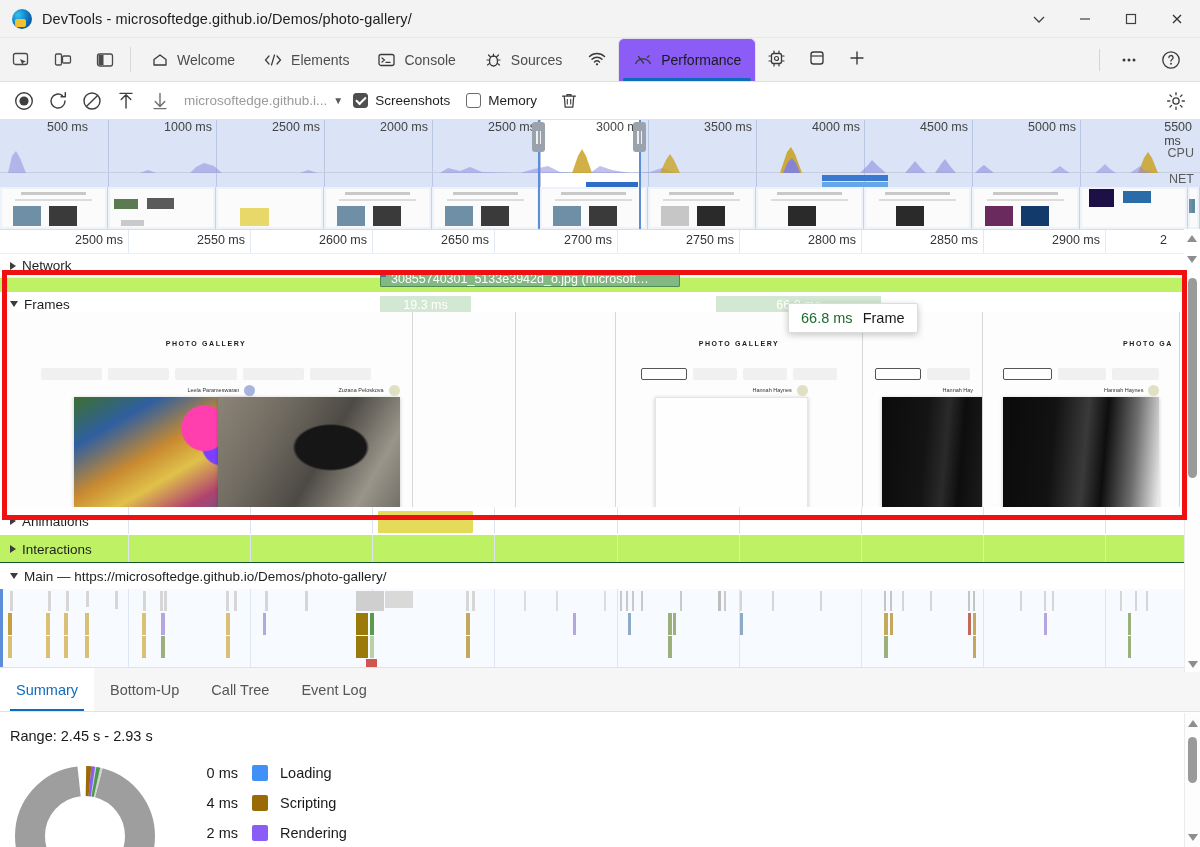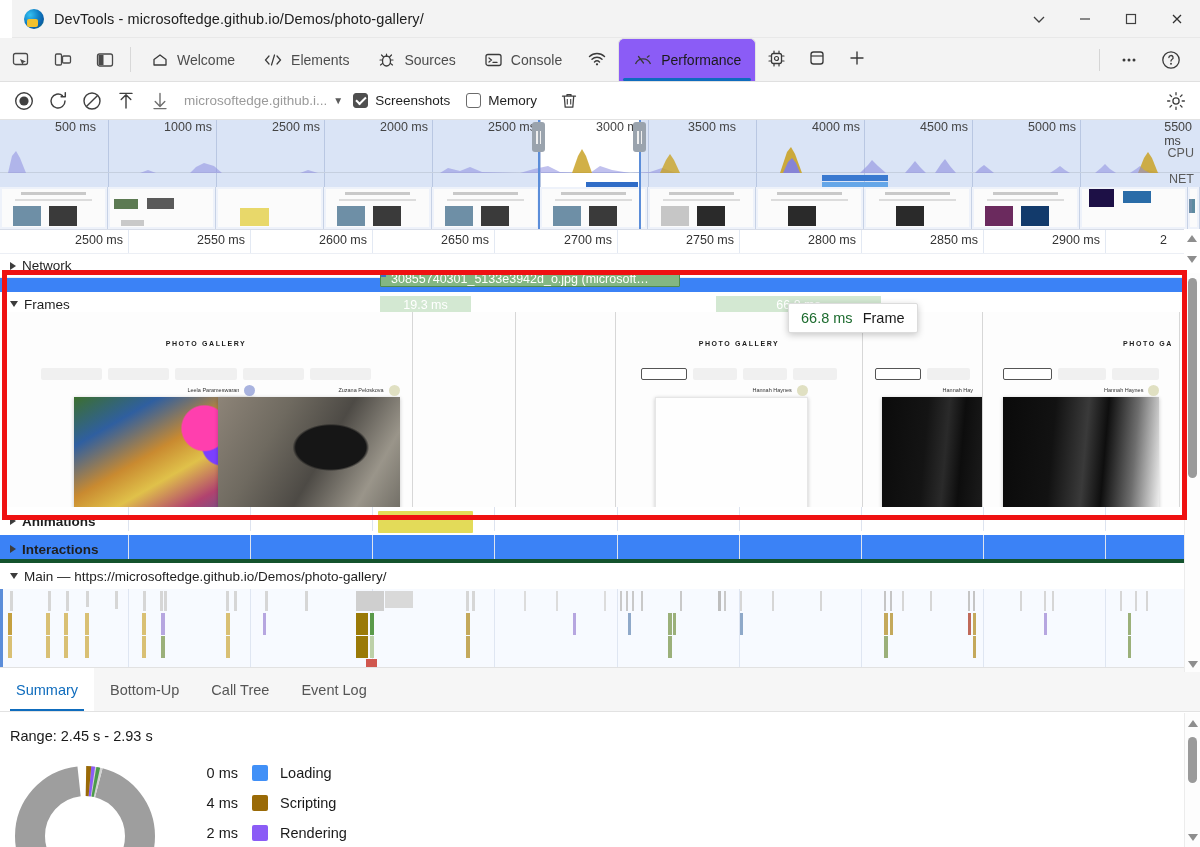--- a/index.html
+++ b/index.html
@@ -9,21 +9,21 @@
     font-size: 13px;
     color: #1a1a1a;
     background: #ffffff;
     overflow: hidden;
   }
   #app { position: relative; width: 1200px; height: 847px; background:#fff; }
 
   
   .titlebar {
     height: 38px; display: flex; align-items: center;
-    background: #f3f3f3; border-bottom: 1px solid #e8e8e8; margin-left: 12px;
+    background: #f3f3f3; border-bottom: 1px solid #e8e8e8;
   }
   .app-logo {
     width: 20px; height: 20px; margin-left: 12px; margin-right: 10px;
     border-radius: 50%;
     background: radial-gradient(circle at 30% 30%, #35c1f1 0%, #0f7ec4 45%, #0b5ea8 70%, #1fa04f 100%);
     position: relative; flex: 0 0 auto;
   }
   .app-logo::after{
     content:""; position:absolute; left:3px; bottom:2px; width:11px; height:8px;
     border-radius:2px; background:#f2c12e;
@@ -106,21 +106,21 @@
   .film .hdr { position:absolute; top:5px; left:20%; right:20%; height:3px; background:#c9c9c9; }
   .film .ln  { position:absolute; top:12px; left:14%; right:14%; height:2px; background:#dcdcdc; }
   .film .th  { position:absolute; bottom:3px; width:26%; height:20px; background:#7b8a99; }
 
   
   .detail-ruler { position:relative; height:24px; background:#fff; border-bottom:1px solid #eceff5; }
   .dr-tick { position:absolute; top:3px; font-size:12.5px; color:#333; transform:translateX(-100%); padding-right:5px; }
   .dr-grid { position:absolute; top:0; bottom:0; width:1px; background:#e3e9f3; }
 
   
-  .tracks { position:relative; background:#3b82f6; }
+  .tracks { position:relative; background:#bef264; }
   .track-head {
     position:relative; height:24px; display:flex; align-items:center; gap:6px;
     padding-left:10px; font-size:13.5px; color:#1f1f1f; background:#fff;
     border-bottom:1px solid #eceff5;
   }
   .tri { width:0; height:0; border-left:6px solid #3c3c3c; border-top:4.5px solid transparent; border-bottom:4.5px solid transparent; }
   .tri.down { border-left:4.5px solid transparent; border-right:4.5px solid transparent; border-top:6px solid #3c3c3c; border-bottom:none; }
 
   .net-row { position:relative; height:22px; }
   .net-bar {
@@ -142,21 +142,21 @@
     letter-spacing:1.6px; font-weight:bold; color:#1c1c1c; }
   .fs-filters { position:absolute; top:56px; left:10%; right:10%; display:flex; gap:6px; align-items:center; }
   .fs-chip { flex:1; height:12px; background:#f0f0f0; border-radius:2px; position:relative; }
   .fs-chip.box { background:#fff; border:1px solid #555; }
   .fs-card { position:absolute; bottom:-10px; width:44%; }
   .fs-name { font-size:5.5px; color:#333; text-align:right; margin-bottom:4px; padding-right:16px; }
   .fs-dot { position:absolute; right:0; top:-2px; width:11px; height:11px; border-radius:50%; }
   .fs-img { width:100%; height:120px; box-shadow:0 1px 4px rgba(0,0,0,.22); }
   .vline { position:absolute; top:0; bottom:0; width:1px; background:#dde3ef; }
 
-  .anim-row, .inter-row { position:relative; height:28px; border-bottom:4px solid #14532d;font-weight:bold; }
+  .anim-row, .inter-row { position:relative; height:28px; border-bottom:1px solid #14532d; }
   .ibar { position:absolute; top:4px; height:22px; background:#e3db59; border-radius:1px; }
 
   .main-flame { position:relative; height:88px; background:#f7faff; overflow:hidden; }
   .fl { position:absolute; }
   .main-sel { position:absolute; left:0; top:0; bottom:0; width:3px; background:#5b8dd9; }
 
   
   .redbox { position:absolute; border:5px solid #ef1111; pointer-events:none; z-index:40; }
 
   
@@ -254,34 +254,34 @@
       <span class="ic">
         <svg width="20" height="18" viewBox="0 0 20 18">
             <path d="M6 5L2.5 9 6 13M14 5l3.5 4L14 13M11.5 4l-3 10" stroke="#3a3a3a" stroke-width="1.25" fill="none" stroke-linecap="round"></path>
           </svg>
       </span>
       <span>Elements</span>
     </div>
     <div class="tab">
       <span class="ic">
         <svg width="19" height="18" viewBox="0 0 19 18">
-            <ellipse cx="9.5" cy="10" rx="4" ry="5" stroke="#3a3a3a" stroke-width="1.3" fill="none"></ellipse>
-            <path d="M9.5 5.5V3M6.5 6l-2-2M12.5 6l2-2M5.5 9H3M13.5 9H16M5.5 12.5L3.5 14M13.5 12.5l2 1.5" stroke="#3a3a3a" stroke-width="1.2" stroke-linecap="round"></path>
+            <rect x="2" y="3.5" width="15" height="11" rx="2" stroke="#3a3a3a" stroke-width="1.3" fill="none"></rect>
+            <path d="M5 7l2.4 2L5 11M9 11.4h4" stroke="#3a3a3a" stroke-width="1.25" fill="none" stroke-linecap="round"></path>
           </svg>
       </span>
-      <span>Sources</span>
+      <span>Console</span>
     </div>
     <div class="tab">
       <span class="ic">
         <svg width="19" height="18" viewBox="0 0 19 18">
-            <rect x="2" y="3.5" width="15" height="11" rx="2" stroke="#3a3a3a" stroke-width="1.3" fill="none"></rect>
-            <path d="M5 7l2.4 2L5 11M9 11.4h4" stroke="#3a3a3a" stroke-width="1.25" fill="none" stroke-linecap="round"></path>
+            <ellipse cx="9.5" cy="10" rx="4" ry="5" stroke="#3a3a3a" stroke-width="1.3" fill="none"></ellipse>
+            <path d="M9.5 5.5V3M6.5 6l-2-2M12.5 6l2-2M5.5 9H3M13.5 9H16M5.5 12.5L3.5 14M13.5 12.5l2 1.5" stroke="#3a3a3a" stroke-width="1.2" stroke-linecap="round"></path>
           </svg>
       </span>
-      <span>Console</span>
+      <span>Sources</span>
     </div>
     <div class="tab-icononly">
       <span>
         <svg width="22" height="20" viewBox="0 0 22 20">
             <path d="M3.5 8.5a11 11 0 0115 0M6 11.3a7.2 7.2 0 0110 0M8.5 14a3.6 3.6 0 015 0" stroke="#3a3a3a" stroke-width="1.45" fill="none" stroke-linecap="round"></path>
             <circle cx="11" cy="16.3" r="1.15" fill="#3a3a3a"></circle>
           </svg>
       </span>
     </div>
 
@@ -408,27 +408,27 @@
     <div class="ov-gridline" style="left:324px"></div>
     <div class="ov-gridline" style="left:432px"></div>
     <div class="ov-gridline" style="left:540px"></div>
     <div class="ov-gridline" style="left:648px"></div>
     <div class="ov-gridline" style="left:756px"></div>
     <div class="ov-gridline" style="left:864px"></div>
     <div class="ov-gridline" style="left:972px"></div>
     <div class="ov-gridline" style="left:1080px"></div>
 
     <div class="ov-ruler">
-      <div class="ov-tick" style="left:100px">500 ms</div>
+      <div class="ov-tick" style="left:92px">500 ms</div>
       <div class="ov-tick" style="left:216px">1000 ms</div>
       <div class="ov-tick" style="left:324px">2500 ms</div>
       <div class="ov-tick" style="left:432px">2000 ms</div>
       <div class="ov-tick" style="left:540px">2500 ms</div>
       <div class="ov-tick" style="left:648px">3000 ms</div>
-      <div class="ov-tick" style="left:740px">3500 ms</div>
+      <div class="ov-tick" style="left:756px">3500 ms</div>
       <div class="ov-tick" style="left:864px">4000 ms</div>
       <div class="ov-tick" style="left:972px">4500 ms</div>
       <div class="ov-tick" style="left:1080px">5000 ms</div>
       <div class="ov-tick" style="left:1196px">5500 ms</div>
     </div>
 
     <div class="ov-baseline" style="top:52px;"></div>
     <svg style="position:absolute;top:26px;left:0;width:1200px;height:27px">
       <path d="M0,27 L8,27 L12,10 L16,5 L20,12 L26,27 L140,27 L148,24 L156,27 L190,27 L196,21 L204,17 L214,20 L222,27 L300,27 L308,24 L318,27 L440,27 L448,22 L460,25 L470,21 L482,26 L520,27 L534,23 L548,20 L560,26 L590,27 L600,20 L612,24 L630,27 L650,26 L662,22 L676,27 L1140,27 L1148,24 L1160,27 L1200,27 Z" fill="#8e8ee0" opacity=".55"></path>
       <path d="M1138,27 L1144,12 L1148,6 L1152,12 L1158,27 Z" fill="#c9a227" opacity=".85"></path>

